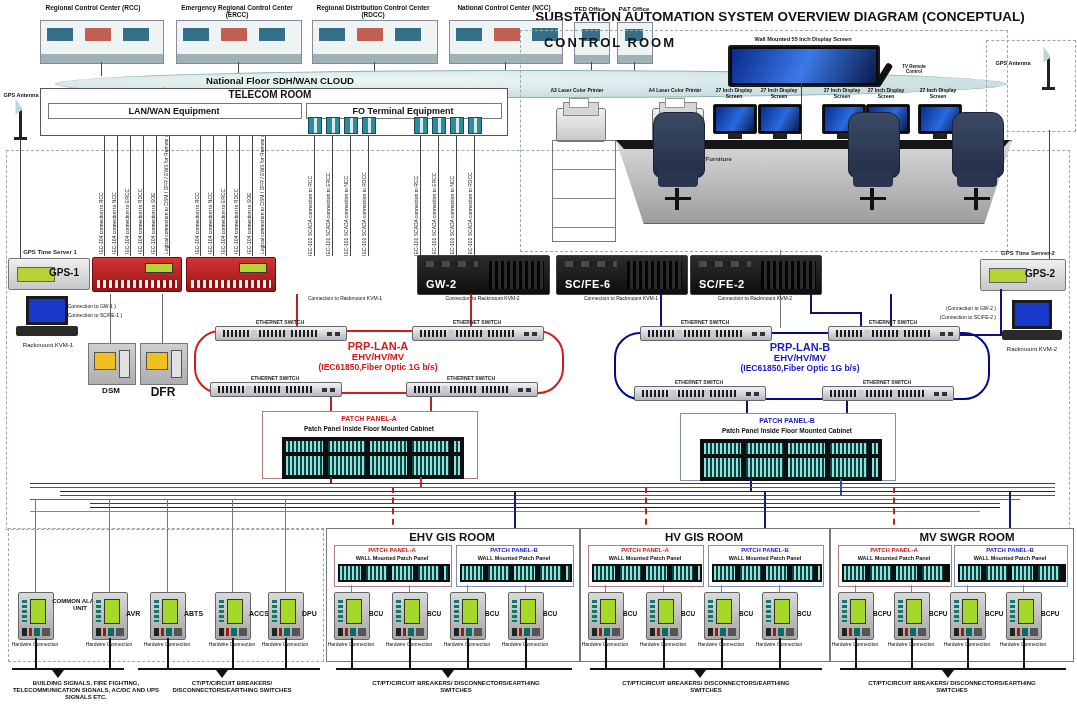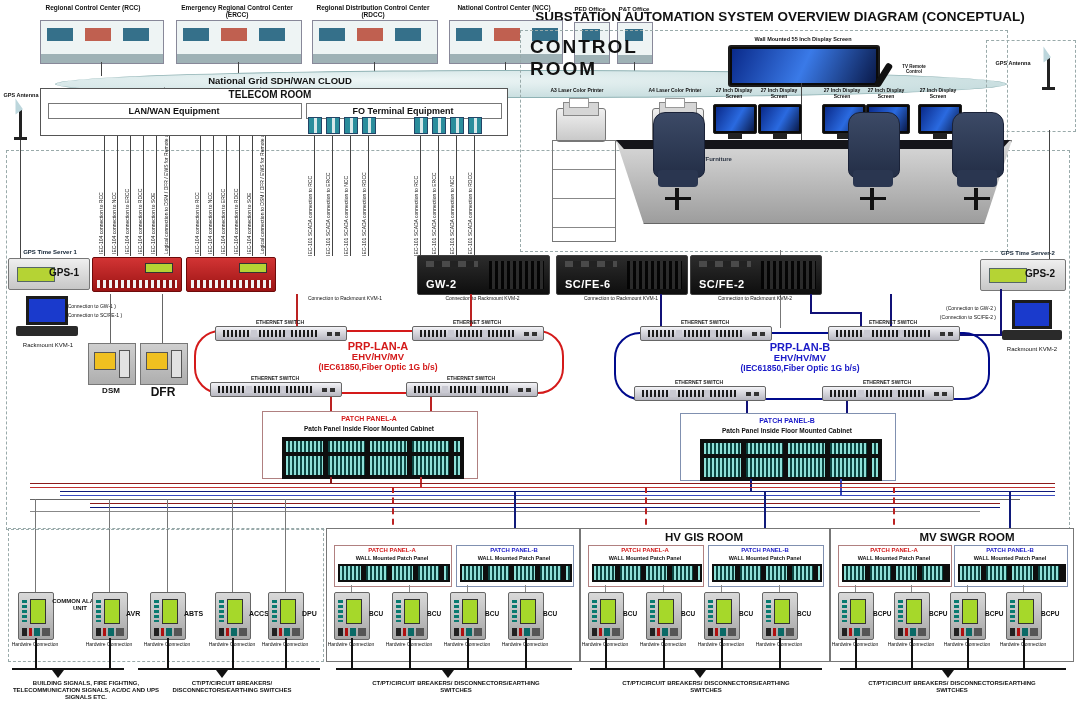--- a/index.html
+++ b/index.html
@@ -125,21 +125,21 @@
   <div class="ccimg ccsm" style="left:617px;top:22px;width:34px;height:40px"></div>
 
   <div class="vline" style="left:101px;top:62px;height:14px"></div>
   <div class="vline" style="left:238px;top:62px;height:14px"></div>
   <div class="vline" style="left:374px;top:62px;height:14px"></div>
   <div class="vline" style="left:505px;top:62px;height:14px"></div>
   <div class="vline" style="left:591px;top:62px;height:24px"></div>
   <div class="vline" style="left:634px;top:62px;height:24px"></div>
 
   <div class="cloud" style="left:55px;top:70px;width:950px;height:26px"></div>
-  <div class="lbl b" style="left:150px;top:76px;width:260px;font-size:9.5px;z-index:2">National Grid SDH/WAN CLOUD</div>
+  <div class="lbl b" style="left:150px;top:76px;width:260px;font-size:9.5px;z-index:2">National Floor SDH/WAN CLOUD</div>
 
   <div class="box" style="left:40px;top:88px;width:466px;height:46px;z-index:3"></div>
   <div class="lbl b" style="left:150px;top:89px;width:240px;font-size:10px;z-index:4">TELECOM ROOM</div>
   <div class="box" style="left:48px;top:103px;width:252px;height:14px;border-color:#777;z-index:4"></div>
   <div class="lbl b" style="left:48px;top:106px;width:252px;font-size:9px;z-index:5">LAN/WAN Equipment</div>
   <div class="box" style="left:306px;top:103px;width:194px;height:14px;border-color:#777;z-index:4"></div>
   <div class="lbl b" style="left:306px;top:106px;width:194px;font-size:9px;z-index:5">FO Terminal Equipment</div>
   <div class="fo" style="left:308px;top:117px;z-index:5"></div>
   <div class="fo" style="left:326px;top:117px;z-index:5"></div>
   <div class="fo" style="left:344px;top:117px;z-index:5"></div>
@@ -195,21 +195,21 @@
   <div class="vline" style="left:420px;top:134px;height:122px"></div>
   <div class="vline" style="left:438px;top:134px;height:122px"></div>
   <div class="vline" style="left:456px;top:134px;height:122px"></div>
   <div class="vline" style="left:474px;top:134px;height:122px"></div>
   <div class="vlabel" style="left:414px;top:150px;height:106px">IEC-101 SCADA connection to RCC</div>
   <div class="vlabel" style="left:432px;top:150px;height:106px">IEC-101 SCADA connection to ERCC</div>
   <div class="vlabel" style="left:450px;top:150px;height:106px">IEC-101 SCADA connection to NCC</div>
   <div class="vlabel" style="left:468px;top:150px;height:106px">IEC-101 SCADA connection to RDCC</div>
 
   <div class="dash" style="left:520px;top:30px;width:486px;height:220px"></div>
-  <div class="lbl b" style="left:530px;top:36px;width:160px;font-size:19px;letter-spacing:2px;text-align:left">CONTROL  ROOM</div>
+  <div class="lbl b" style="left:530px;top:36px;width:160px;font-size:13px;letter-spacing:2px;text-align:center">CONTROL  ROOM</div>
   <div class="lbl b" style="left:708px;top:36px;width:190px;font-size:5.5px">Wall Mounted 55 Inch Display Screen</div>
   <div class="walltv" style="left:728px;top:45px;width:148px;height:38px"></div>
   <div class="vline" style="left:801px;top:83px;height:60px"></div>
   <div class="remote" style="left:880px;top:62px"></div>
   <div class="lbl" style="left:894px;top:64px;width:40px;font-size:4.5px;font-weight:bold">TV Remote Control</div>
 
   <div class="lbl b" style="left:544px;top:88px;width:66px;font-size:5px">A3 Laser Color Printer</div>
   <div class="lbl b" style="left:640px;top:88px;width:70px;font-size:5px">A4 Laser Color Printer</div>
   <div class="printer" style="left:556px;top:108px;width:48px;height:32px"></div>
   <div class="printer" style="left:652px;top:108px;width:50px;height:32px"></div>
@@ -384,20 +384,21 @@
   <div class="ied" style="left:215px;top:592px">
       <i></i>
     </div>
   <div class="lbl b" style="left:249px;top:610px;width:34px;font-size:7px;text-align:left">ACCS</div>
   <div class="ied" style="left:268px;top:592px">
       <i></i>
     </div>
   <div class="lbl b" style="left:302px;top:610px;width:30px;font-size:7px;text-align:left">DPU</div>
 
   <div class="box" style="left:326px;top:528px;width:252px;height:132px;border-color:#777"></div>
+  <div class="lbl b" style="left:326px;top:531px;width:252px;font-size:11.5px">EHV  GIS ROOM</div>
   <div class="box" style="left:334px;top:545px;width:116px;height:40px;border-color:#b08080"></div>
   <div class="lbl b" style="left:334px;top:547px;width:116px;font-size:6px;color:var(--lanA)">PATCH PANEL-A</div>
   <div class="lbl b" style="left:334px;top:555px;width:116px;font-size:5.5px">WALL Mounted Patch Panel</div>
   <div class="smstrip" style="left:338px;top:564px;width:108px;height:14px"></div>
   <div class="box" style="left:456px;top:545px;width:116px;height:40px;border-color:#8090b0"></div>
   <div class="lbl b" style="left:456px;top:547px;width:116px;font-size:6px;color:var(--lanB)">PATCH PANEL-B</div>
   <div class="lbl b" style="left:456px;top:555px;width:116px;font-size:5.5px">WALL Mounted Patch Panel</div>
   <div class="smstrip" style="left:460px;top:564px;width:108px;height:14px"></div>
   <div class="vline" style="left:351px;top:585px;height:7px;background:#888"></div>
   <div class="vline" style="left:409px;top:585px;height:7px;background:#888"></div>

